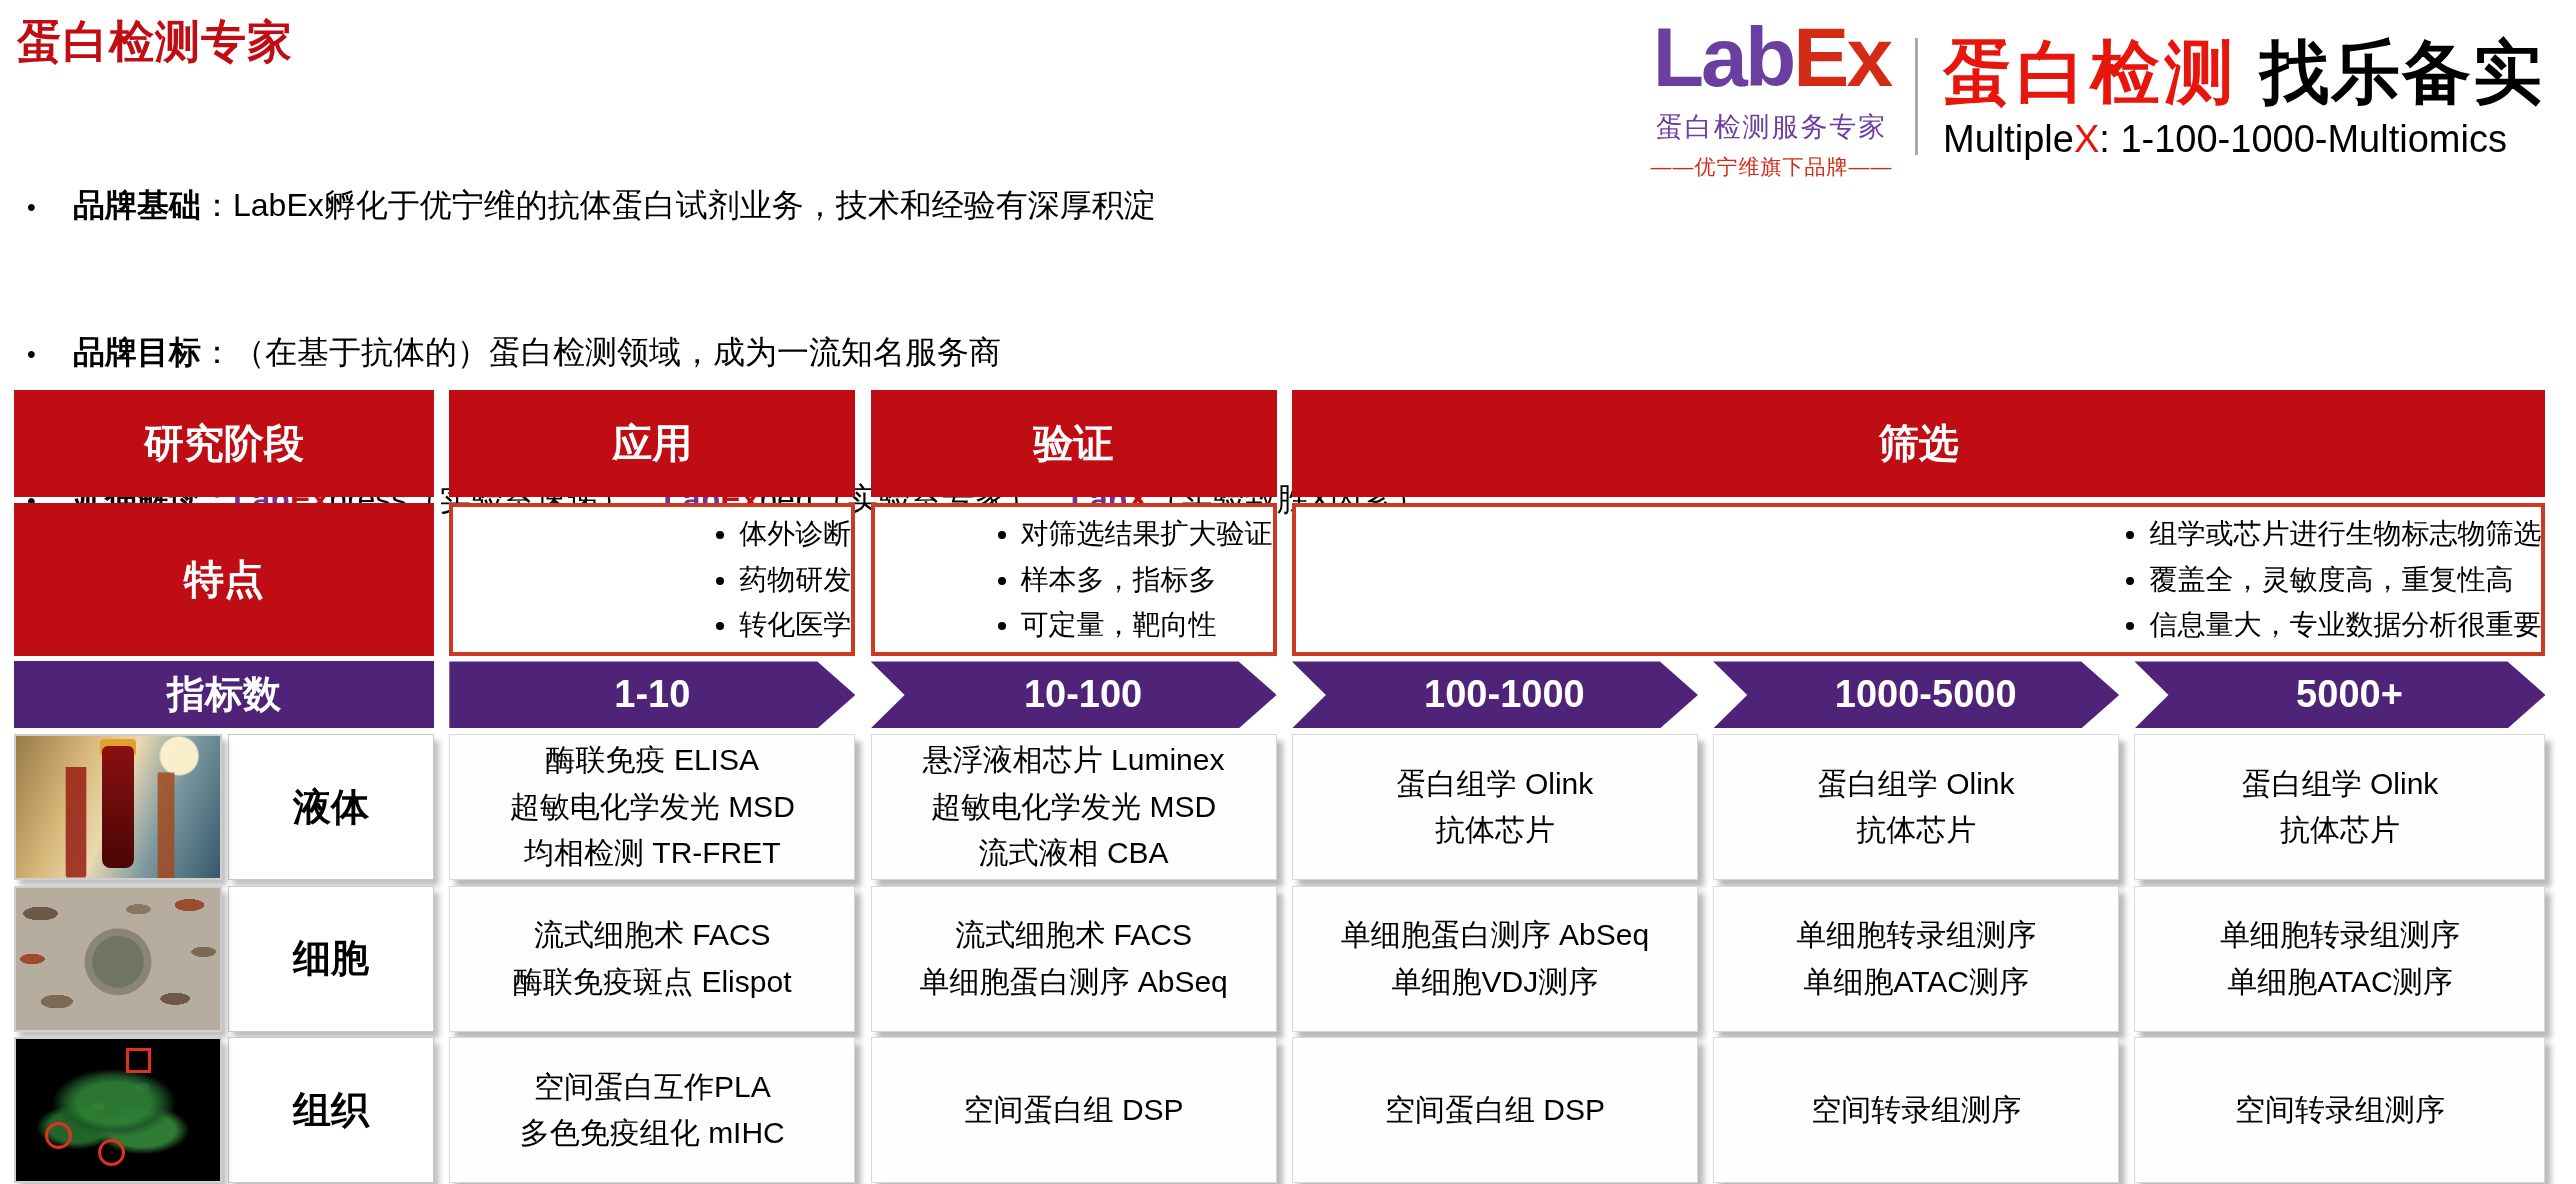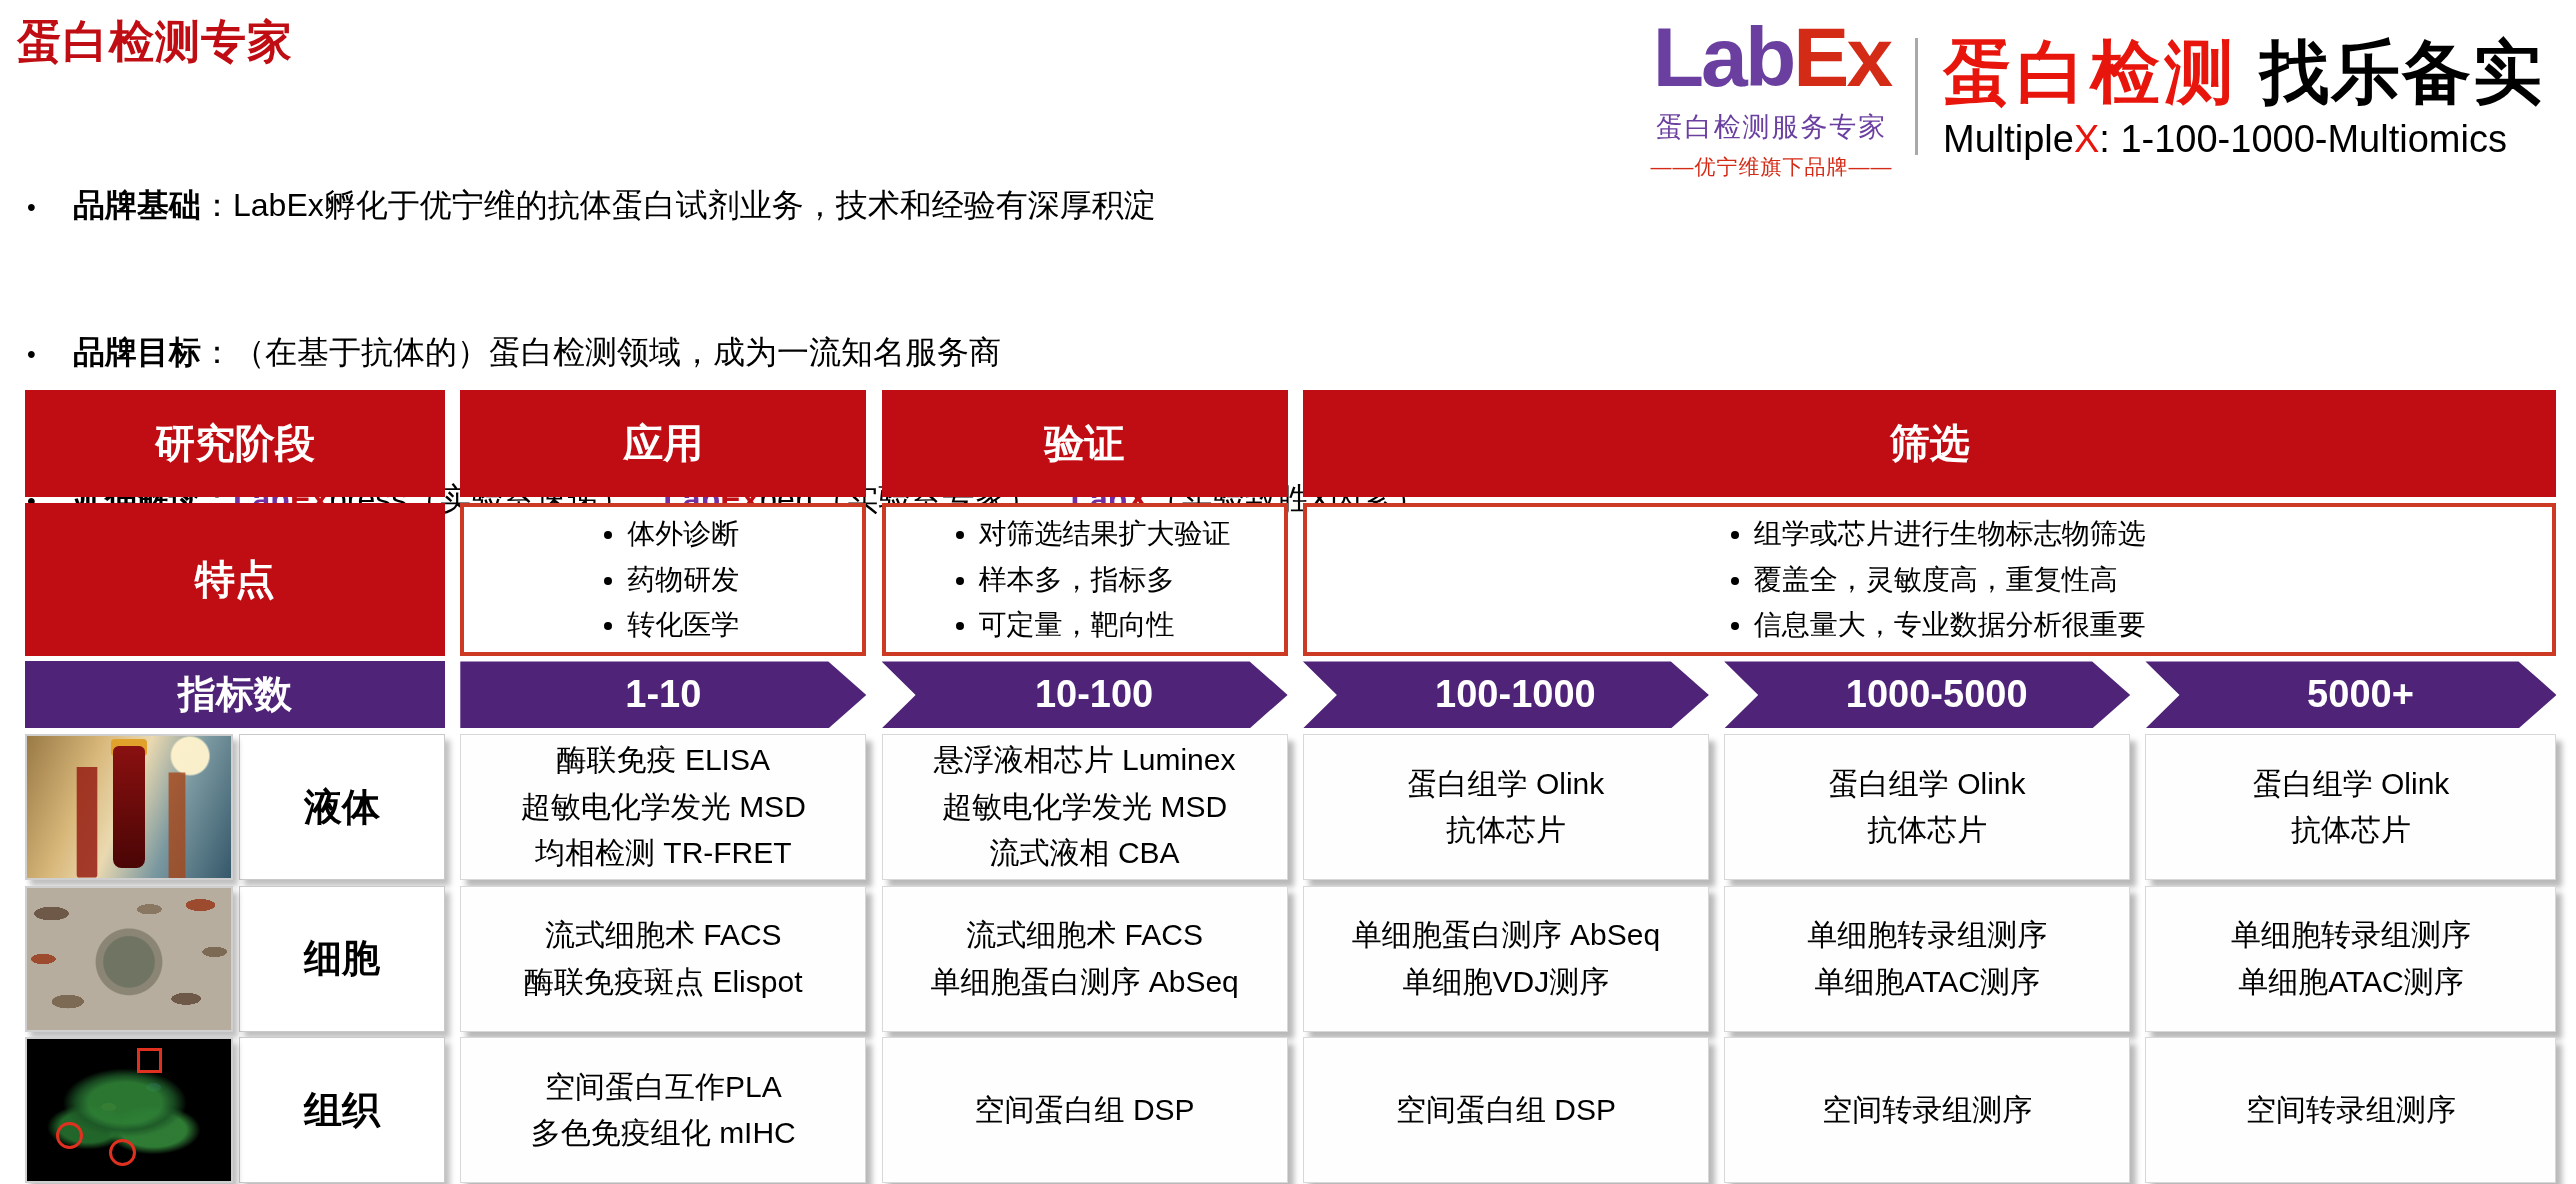--- a/index.html
+++ b/index.html
@@ -36,33 +36,33 @@
   .logo-divider { position:absolute; left:1915px; top:38px; width:2.9px; height:117px; background:#a9a9a9; }
 
   .slogan { position:absolute; left:1943px; top:27px; font-size:69px; font-weight:bold; white-space:nowrap; }
   .slogan-red { color:#E8150D; letter-spacing:4.8px; }
   .slogan-black { color:#000; margin-left:22px; letter-spacing:1.9px; }
   .multiplex { position:absolute; left:1943px; top:118px; font-size:38px; white-space:nowrap; color:#000; }
   .multiplex .mx-x { color:#E8150D; }
 
   
   .matrix {
-    position:absolute; left:25px; top:390px; width:2532px;
+    position:absolute; left:14px; top:390px; width:2532px;
     display:grid;
     grid-template-columns:420px 406px 406px 406px 406px 411px;
     grid-template-rows:107px 153px 67px 146px 146px 146px;
     column-gap:15.3px; row-gap:5.7px;
   }
   .red-cell {
     background:#C00D13; color:#fff; font-weight:bold; font-size:40px;
     display:flex; align-items:center; justify-content:center;
   }
   .feature-box {
     background:#fff; border:4.8px solid #CD3A23;
-    display:flex; align-items:center; justify-content:center;
+    display:flex; align-items:center; justify-content:flex-end;
   }
   .feature-box ul { margin:0; padding-left:40px; font-size:28px; line-height:1.62; }
   .purple-cell {
     background:#4F2378; color:#fff; font-weight:bold; font-size:38px;
     display:flex; align-items:center; justify-content:center;
   }
   .chev  { clip-path:polygon(0 0, calc(100% - 38px) 0, 100% 50%, calc(100% - 38px) 100%, 0 100%); }
   .chevn { clip-path:polygon(0 0, calc(100% - 38px) 0, 100% 50%, calc(100% - 38px) 100%, 0 100%, 34px 50%); padding-left:19px; }
 
   .row-head { display:flex; gap:6px; }

